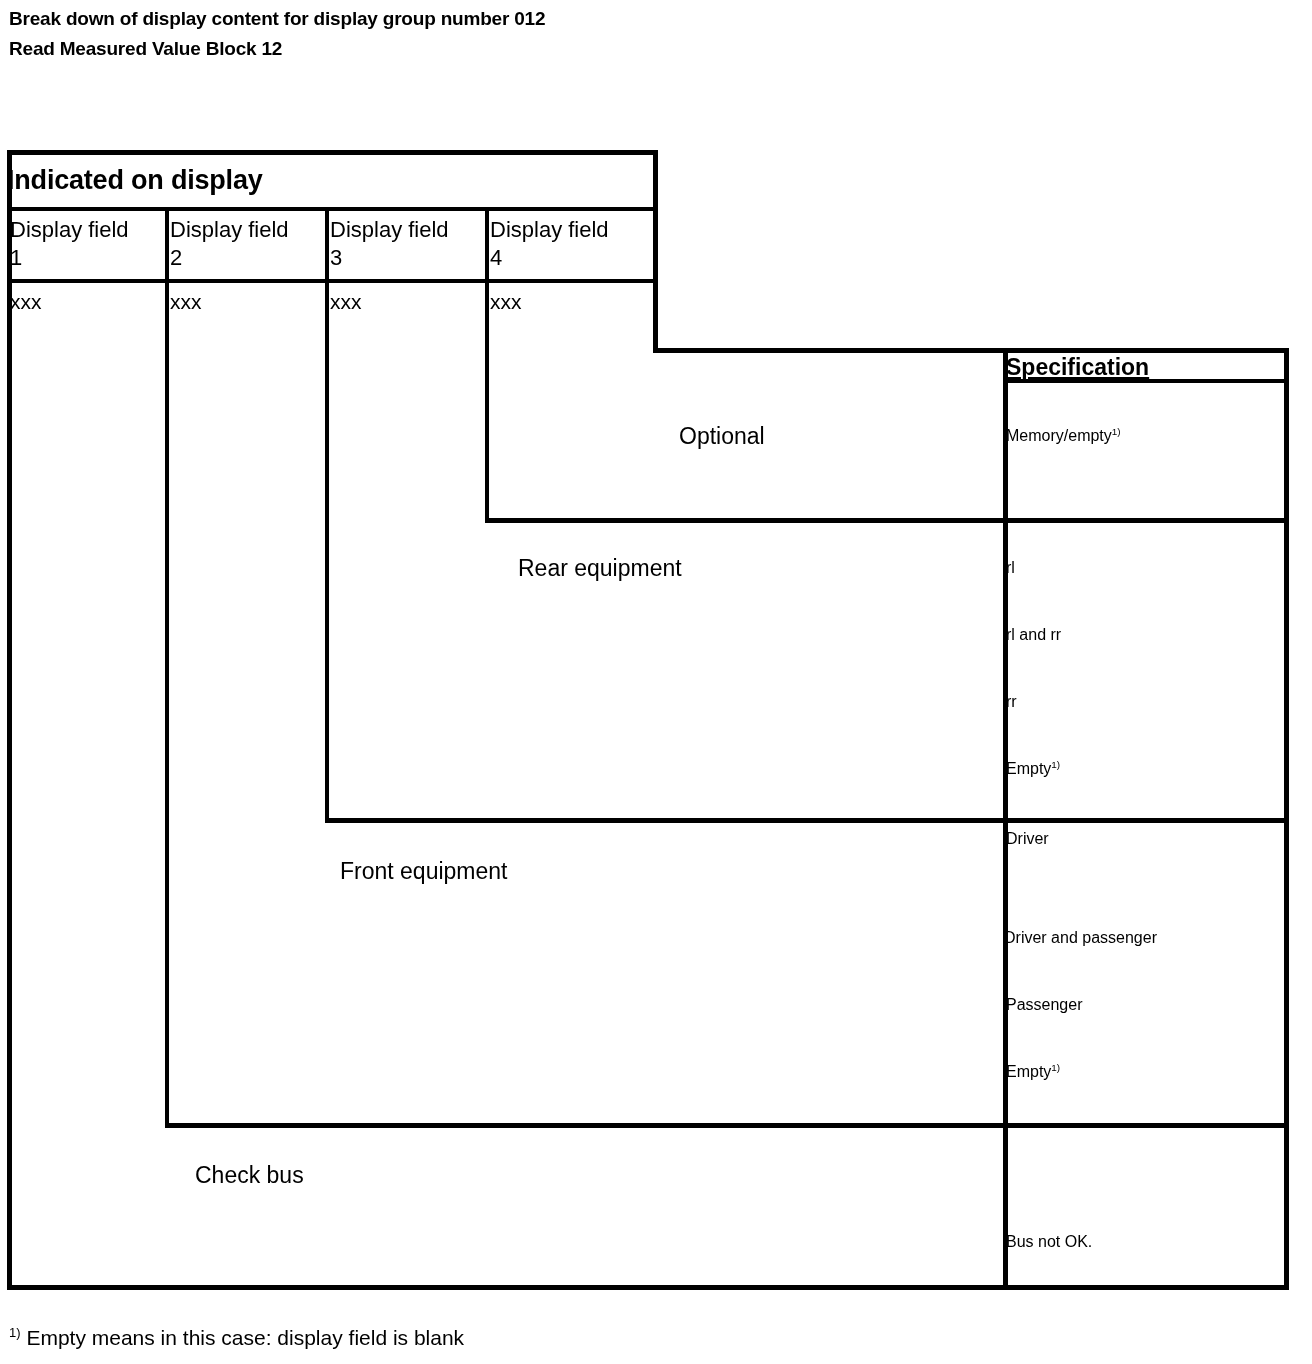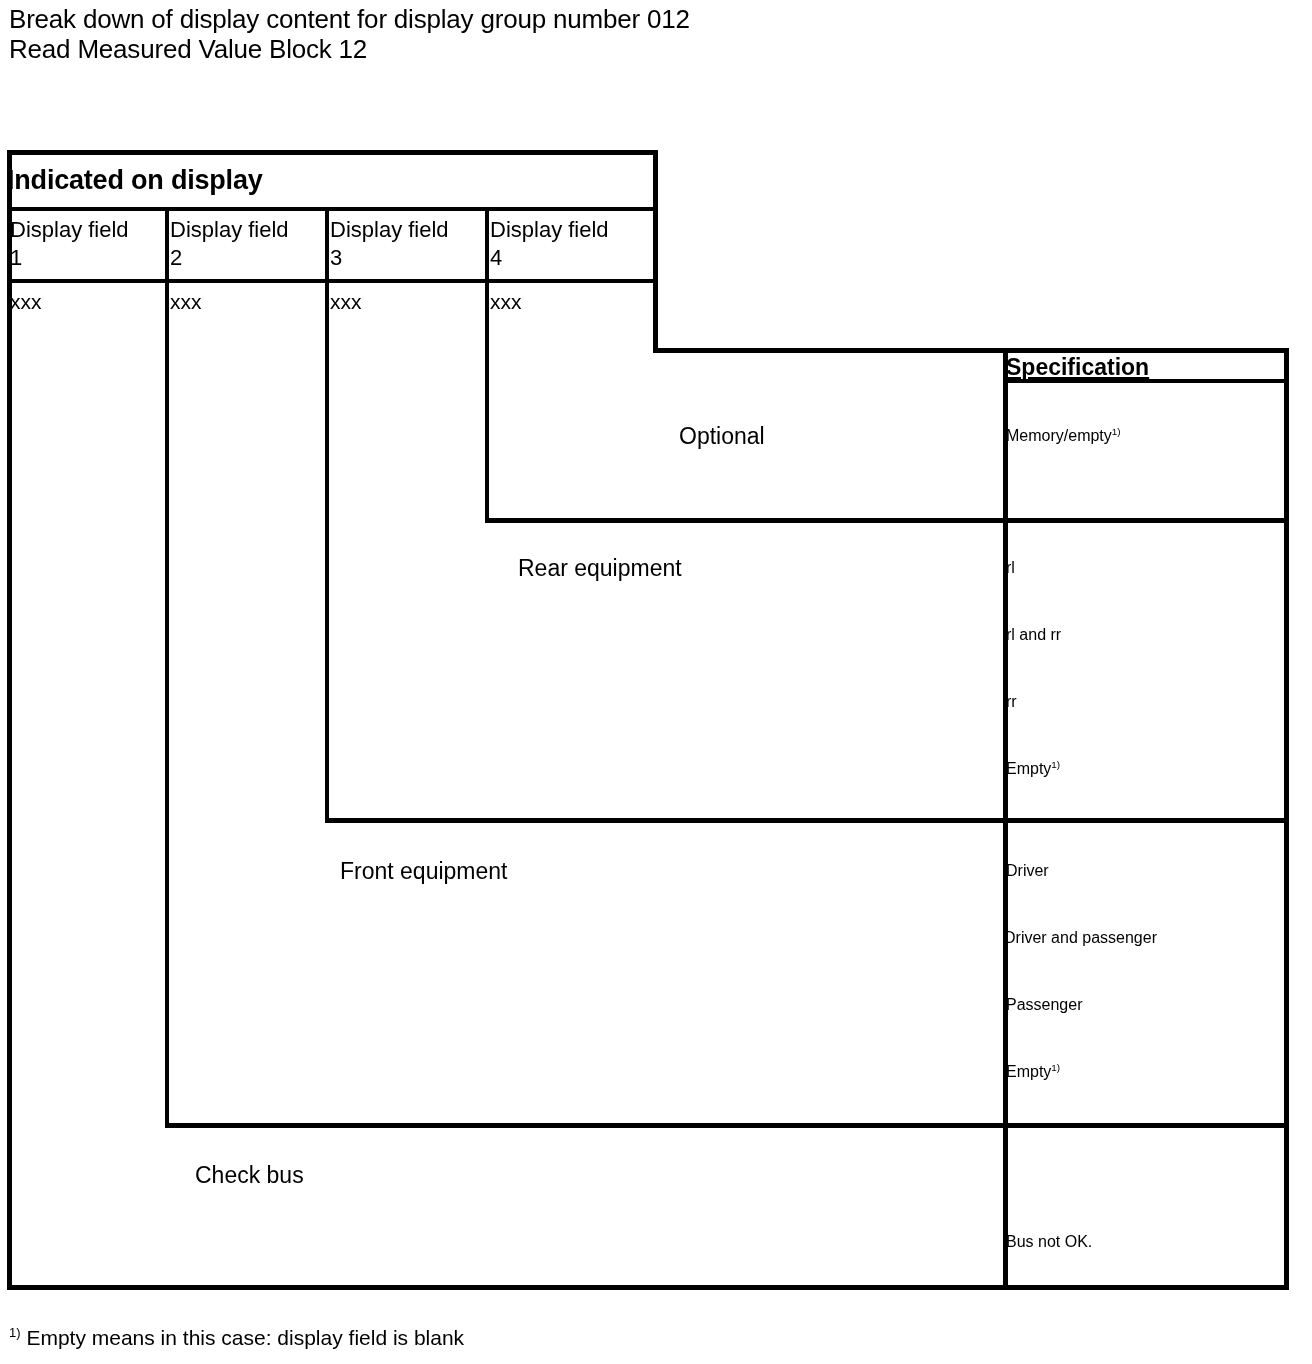--- a/index.html
+++ b/index.html
@@ -23,22 +23,22 @@
   }
 
   
   .title-block {
     position: absolute;
     left: 9px;
     top: 4px;
     width: 1280px;
   }
   .title-line {
-    font-size: 26px;
-    font-weight: normal;
+    font-size: 19px;
+    font-weight: bold;
     line-height: 30px;
     letter-spacing: -0.2px;
     white-space: nowrap;
   }
 
   
   #table {
     position: absolute;
     left: 7px;
     top: 150px;
@@ -198,21 +198,21 @@
     <div class="cell center spec-item" style="left:999px; top:537px; width:278px;">
       <span>rr</span><sup></sup>
     </div>
     <div class="cell center spec-item" style="left:999px; top:604px; width:278px;">
       <span>Empty</span><sup>1)</sup>
     </div>
 
     <div class="cell" style="left:333px; top:706px; width:640px;">
       <div>Front equipment</div>
     </div>
-    <div class="cell center spec-item" style="left:999px; top:706px; width:278px;">
+    <div class="cell center spec-item" style="left:999px; top:674px; width:278px;">
       <span>Driver</span><sup></sup>
     </div>
     <div class="cell center spec-item" style="left:997px; top:773px; width:282px;">
       <span>Driver and passenger</span><sup></sup>
     </div>
     <div class="cell center spec-item" style="left:999px; top:840px; width:278px;">
       <span>Passenger</span><sup></sup>
     </div>
     <div class="cell center spec-item" style="left:999px; top:907px; width:278px;">
       <span>Empty</span><sup>1)</sup>

